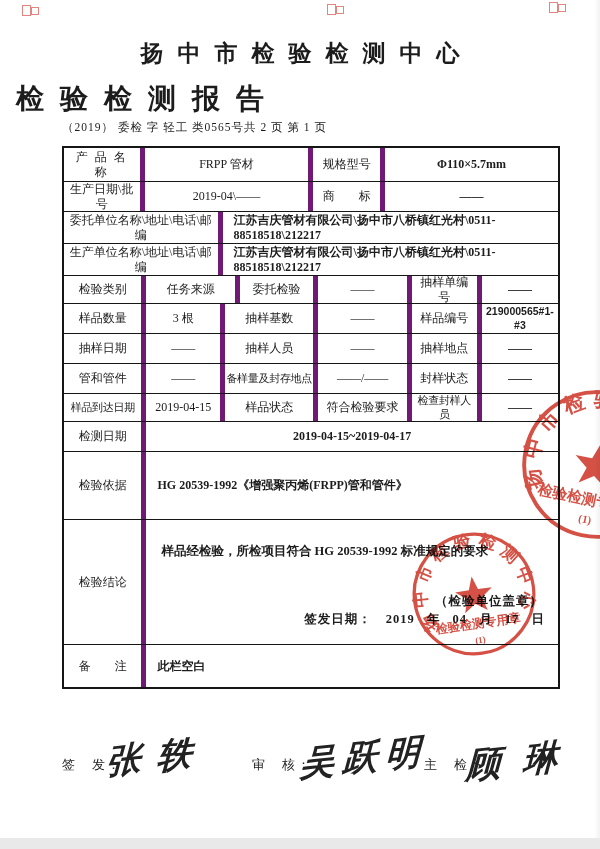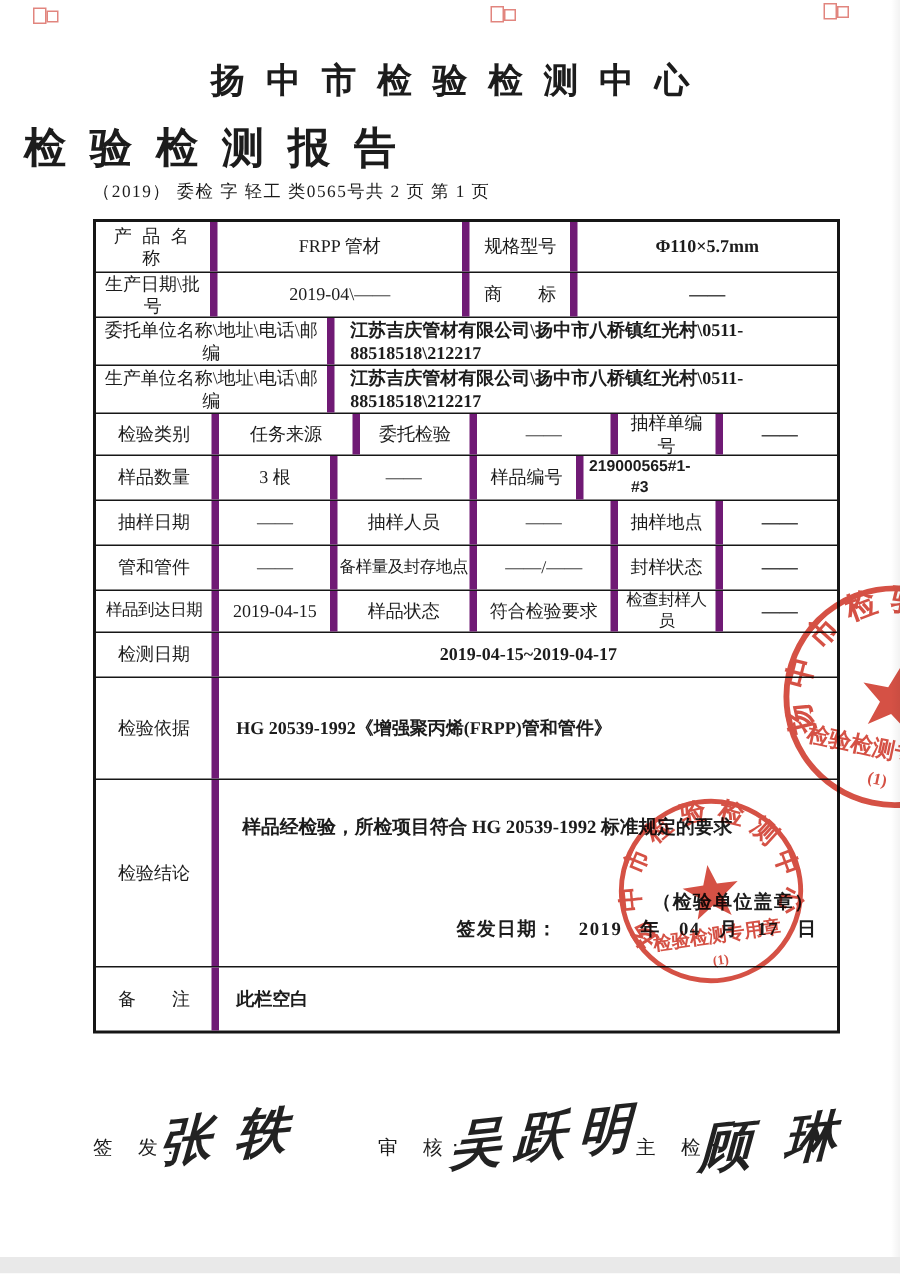--- a/index.html
+++ b/index.html
@@ -139,20 +139,21 @@
       <div class="cell c6c">任务来源</div>
       <div class="cell c6b">委托检验</div>
       <div class="cell c6d">——</div>
       <div class="cell c6e">抽样单编号</div>
       <div class="cell c6f">——</div>
     </div>
 
     <div class="trow r6">
       <div class="cell c6a">样品数量</div>
       <div class="cell c6b">3 根</div>
+      <div class="cell c6c">抽样基数</div>
       <div class="cell c6d">——</div>
       <div class="cell c6e">样品编号</div>
       <div class="cell c6f smallnum">219000565#1-#3</div>
     </div>
 
     <div class="trow r7">
       <div class="cell c6a">抽样日期</div>
       <div class="cell c6b">——</div>
       <div class="cell c6c">抽样人员</div>
       <div class="cell c6d">——</div>

